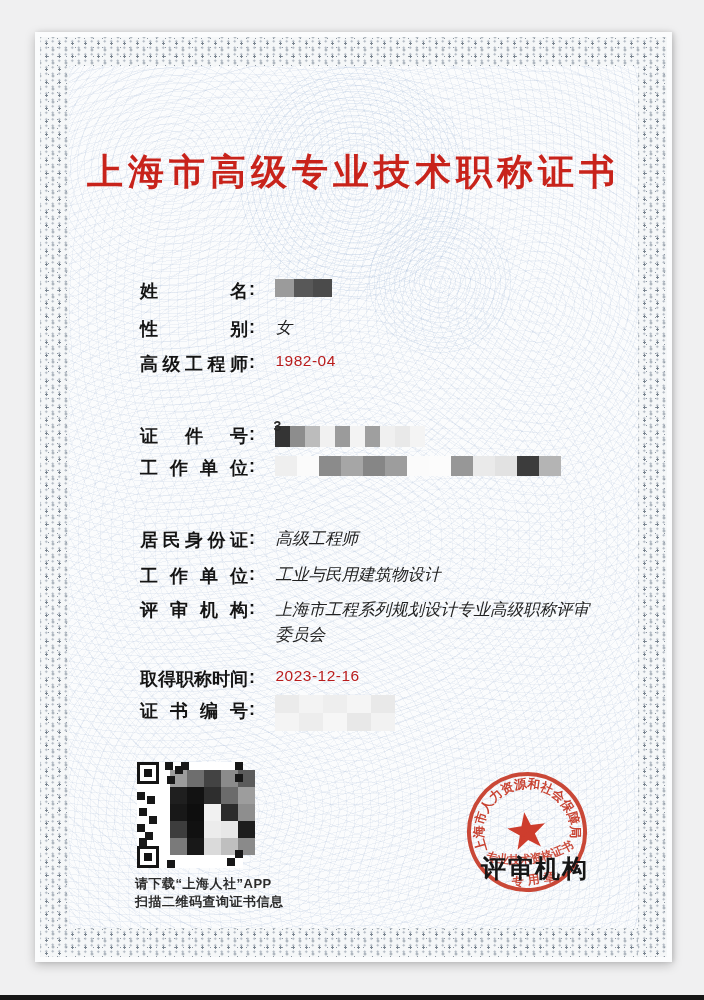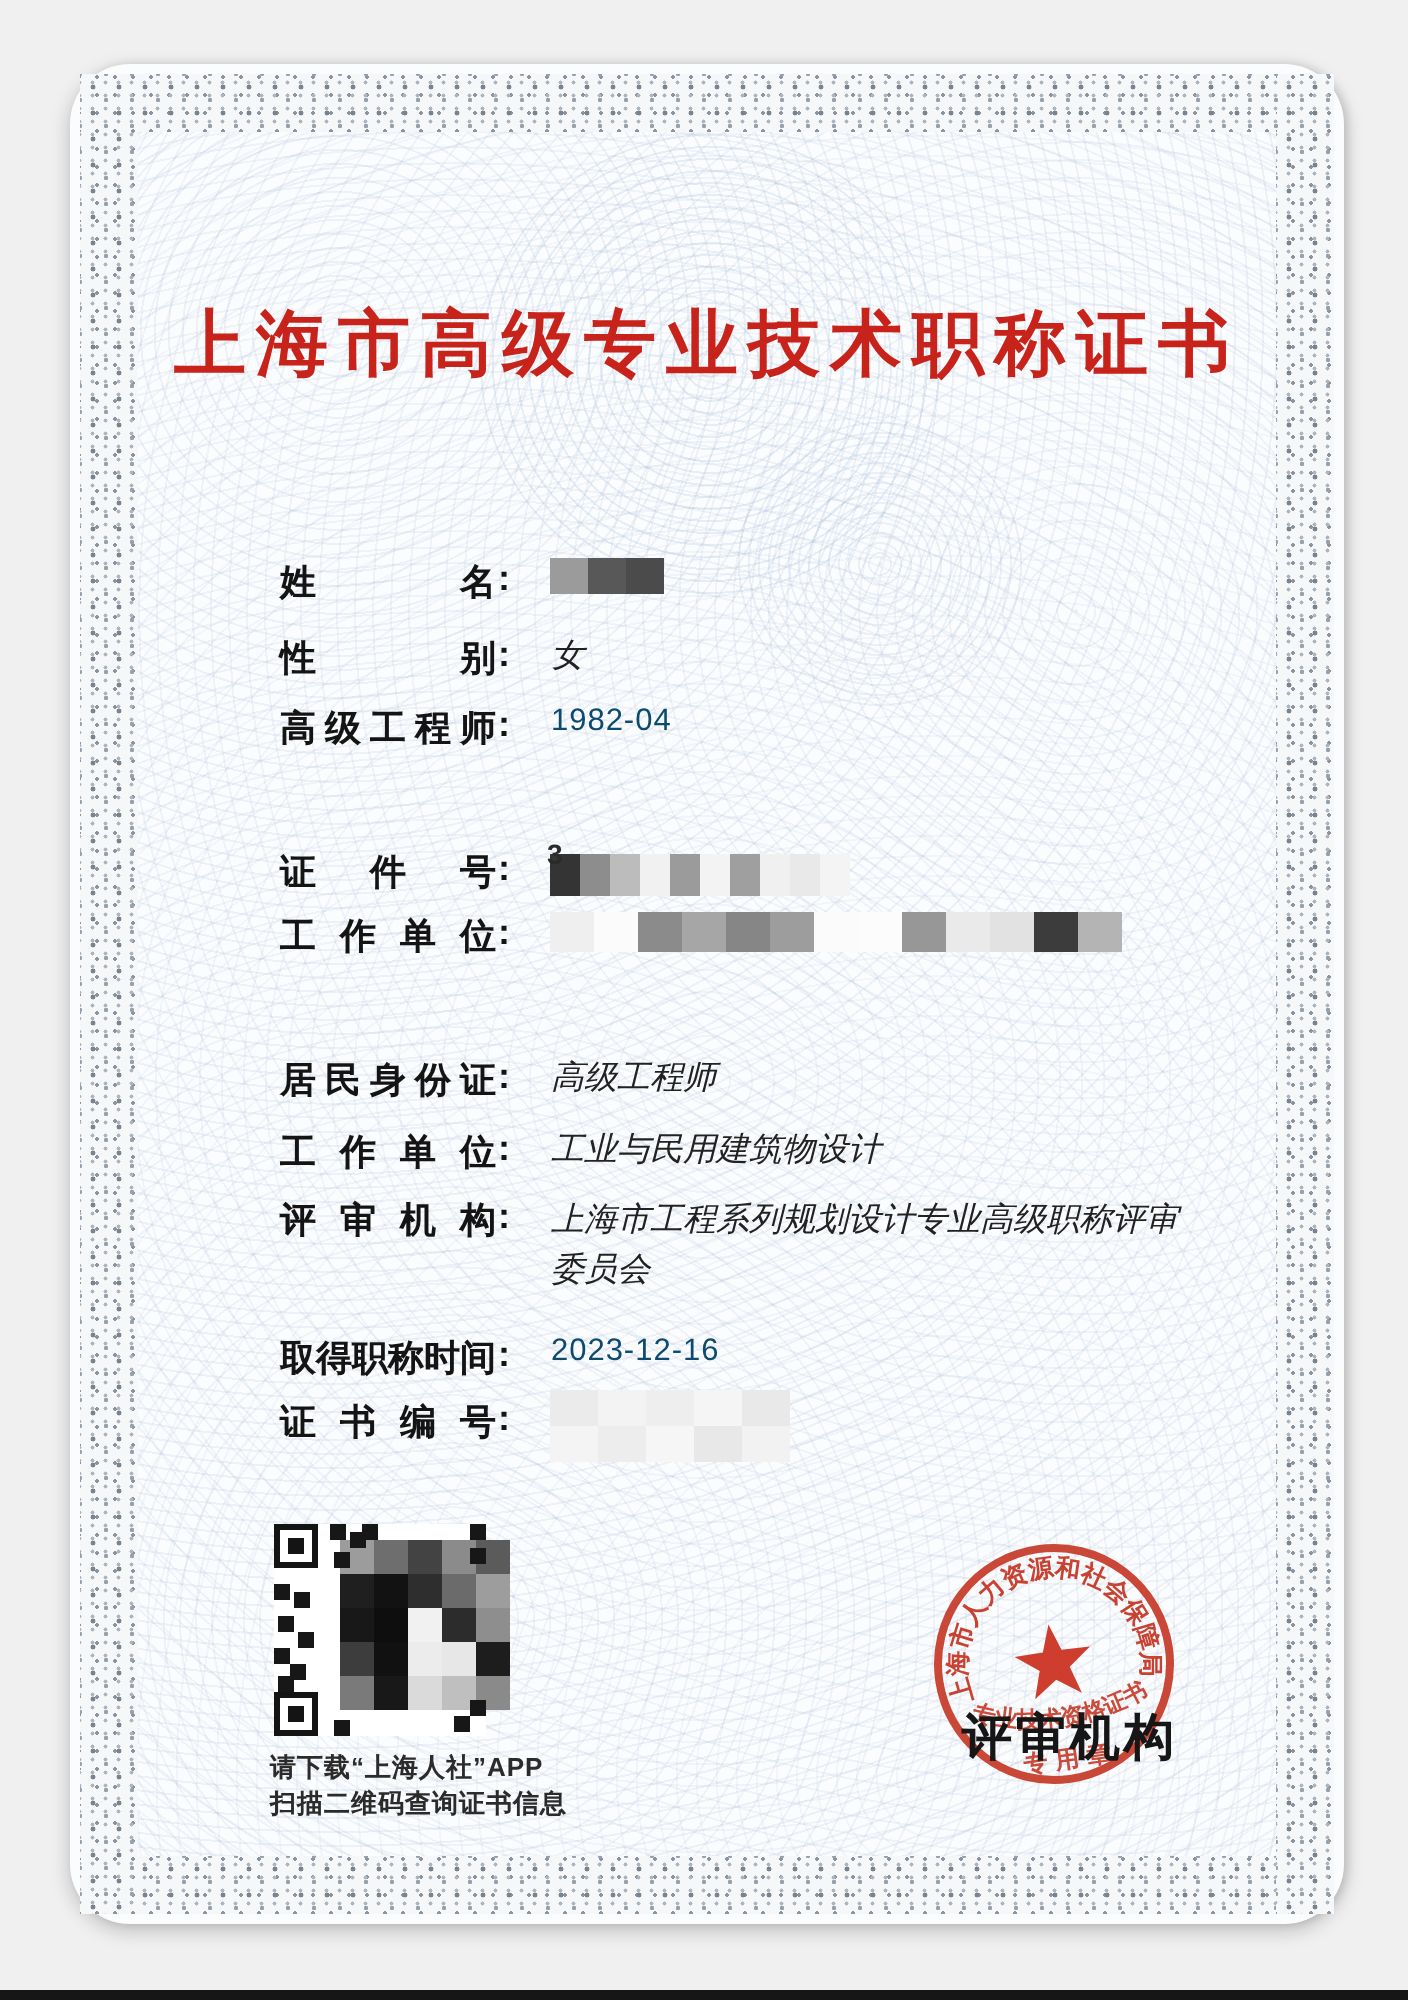--- a/index.html
+++ b/index.html
@@ -4,21 +4,21 @@
 <style>
   html,body{margin:0;padding:0;}
   body{
     width:704px;height:1000px;position:relative;overflow:hidden;
     background:#f0f0f1;
     font-family:"Liberation Sans", sans-serif;
   }
   .bottom-strip{position:absolute;left:0;right:0;bottom:0;height:5px;background:#161616;}
   .paper{
     position:absolute;left:35px;top:32px;width:637px;height:930px;
-    background:#fbfcfd;box-shadow:0 3px 10px rgba(0,0,0,.22), 2px 0 4px rgba(0,0,0,.10);border-radius:30px;
+    background:#fbfcfd;box-shadow:0 3px 10px rgba(0,0,0,.22), 2px 0 4px rgba(0,0,0,.10);
   }
   
   .guilloche{
     position:absolute;inset:30px;pointer-events:none;
     background-image:
       repeating-radial-gradient(circle at 18% 12%, rgba(145,170,205,.13) 0 1px, transparent 1px 7px),
       repeating-radial-gradient(circle at 82% 28%, rgba(145,170,205,.11) 0 1px, transparent 1px 9px),
       repeating-radial-gradient(circle at 50% 55%, rgba(135,160,200,.09) 0 1px, transparent 1px 11px),
       repeating-radial-gradient(circle at 28% 86%, rgba(135,160,200,.10) 0 1px, transparent 1px 8px),
       repeating-radial-gradient(circle at 70% 95%, rgba(135,160,200,.08) 0 1px, transparent 1px 10px);
@@ -52,21 +52,21 @@
   }
   .row{position:absolute;left:105px;right:30px;height:26px;white-space:nowrap;}
   .lbl{
     display:inline-block;width:108px;vertical-align:top;
     font-size:18px;font-weight:700;color:#141414;
     text-align:justify;text-align-last:justify;letter-spacing:0;
   }
   .colon{font-size:18px;font-weight:700;color:#141414;margin-left:1px;}
   .val{margin-left:16px;vertical-align:top;color:#222;}
   .val.kai{font-family:"DejaVu Serif", serif;font-style:italic;font-size:16.5px;}
-  .val.sans{font-family:"Liberation Sans", sans-serif;font-size:15.5px;color:#0c4a6e;letter-spacing:.5px;}
+  .val.sans{font-family:"Liberation Sans", sans-serif;font-size:15.5px;color:#b91c1c;letter-spacing:.5px;}
   .val.wrap2{display:inline-block;width:324px;white-space:normal;line-height:1.5;}
   .mosaic{vertical-align:top;margin-left:16px;font-size:0;line-height:0;}
   .mosaic-wrap{position:relative;display:inline-block;}
   .peek{position:absolute;left:14px;top:-8px;font-size:14px;font-weight:700;color:#2a2a2a;z-index:2;}
   
   .qr{position:absolute;left:102px;top:730px;width:106px;height:106px;background:#fff;}
   .qr-finder{position:absolute;width:22px;height:22px;border:3.5px solid #141414;box-sizing:border-box;background:#fff;}
   .qr-finder-inner{position:absolute;left:3.5px;top:3.5px;width:8px;height:8px;background:#141414;}
   .qr-module{position:absolute;width:8px;height:8px;background:#171717;}
   .qr-censor{position:absolute;left:17px;top:8px;font-size:0;line-height:0;}

